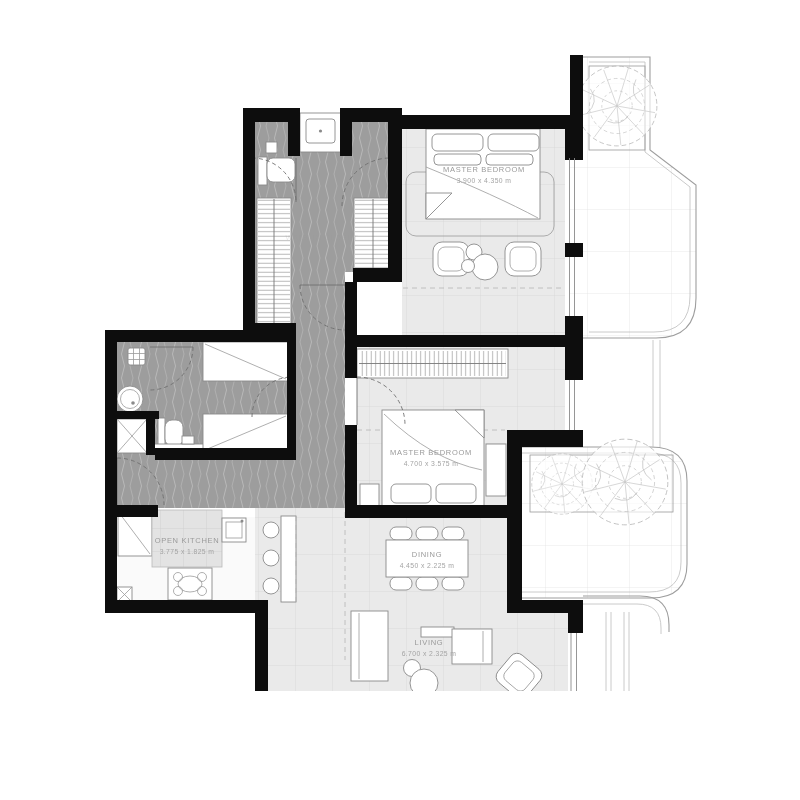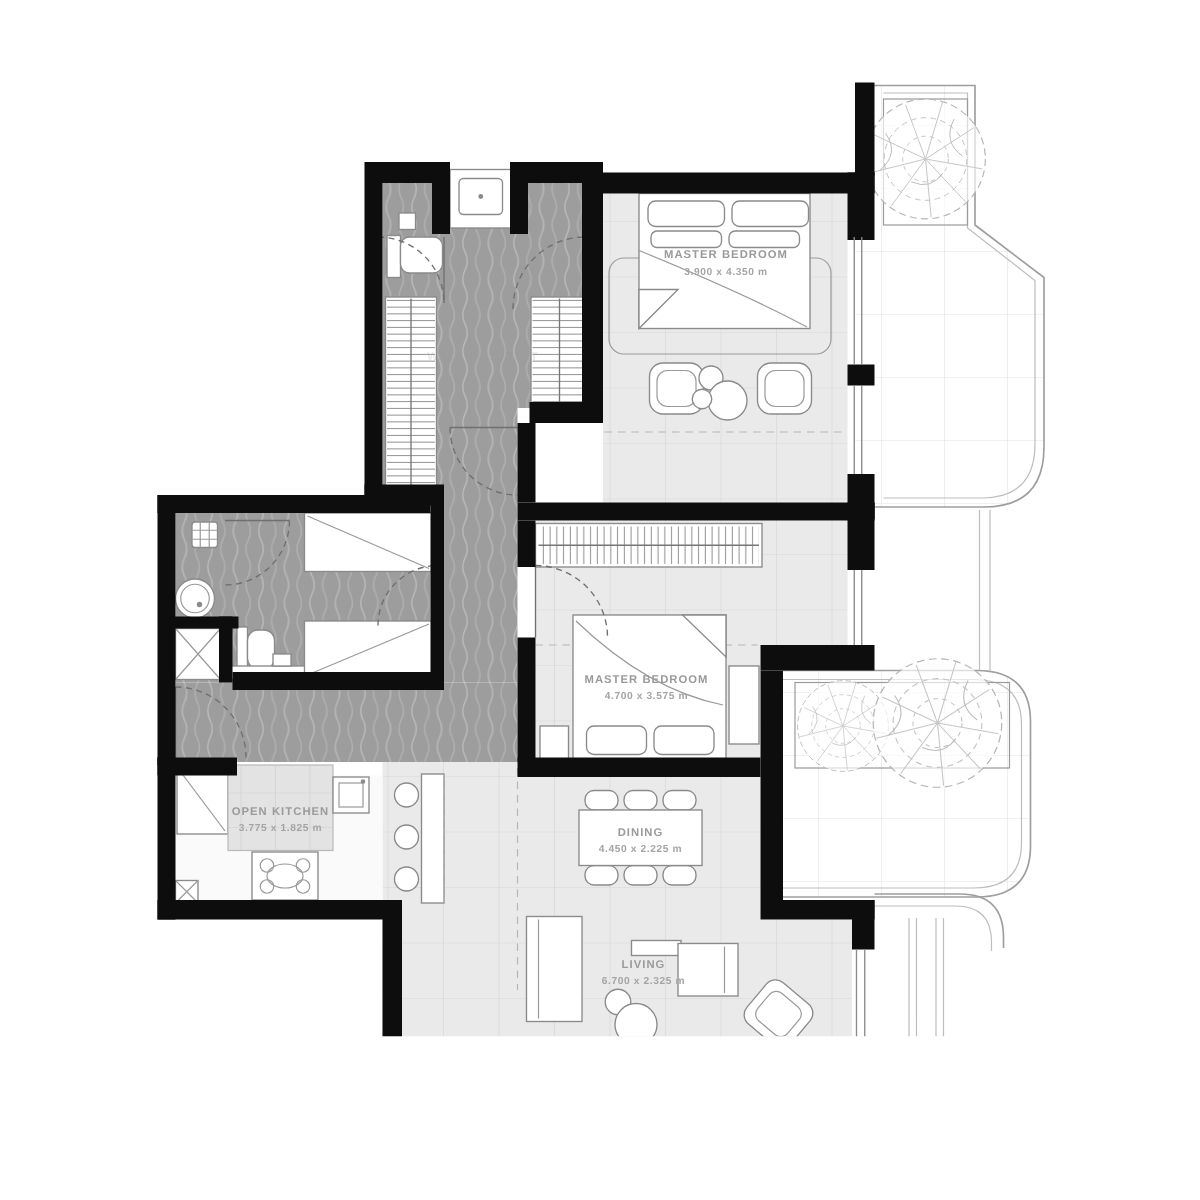--- a/index.html
+++ b/index.html
@@ -1,16 +1,16 @@
 <!DOCTYPE html>
 <html><head>
 <meta charset="utf-8">
 <style>
   html,body{margin:0;padding:0;background:#fff;}
-  .stage{width:800px;height:691px;position:relative;background:#fff;overflow:hidden;font-weight:bold;}
+  .stage{width:800px;height:691px;position:relative;background:#fff;overflow:hidden;}
   svg{display:block;}
   .wall{fill:#0d0d0d;stroke:none;}
   .fix{fill:#ffffff;stroke:#8a8a8a;stroke-width:0.9;}
   .fixthin{fill:none;stroke:#9a9a9a;stroke-width:0.8;}
   .arc{fill:none;stroke:#6f6f6f;stroke-width:0.9;stroke-dasharray:4 3;}
   .leaf{fill:none;stroke:#6f6f6f;stroke-width:0.9;}
   .balc{fill:none;stroke:#9e9e9e;stroke-width:1.1;}
   .balcin{fill:none;stroke:#bdbdbd;stroke-width:0.8;}
   .winline{fill:none;stroke:#8a8a8a;stroke-width:0.9;}
   .dash{fill:none;stroke:#b5b5b5;stroke-width:0.8;stroke-dasharray:5 4;}

